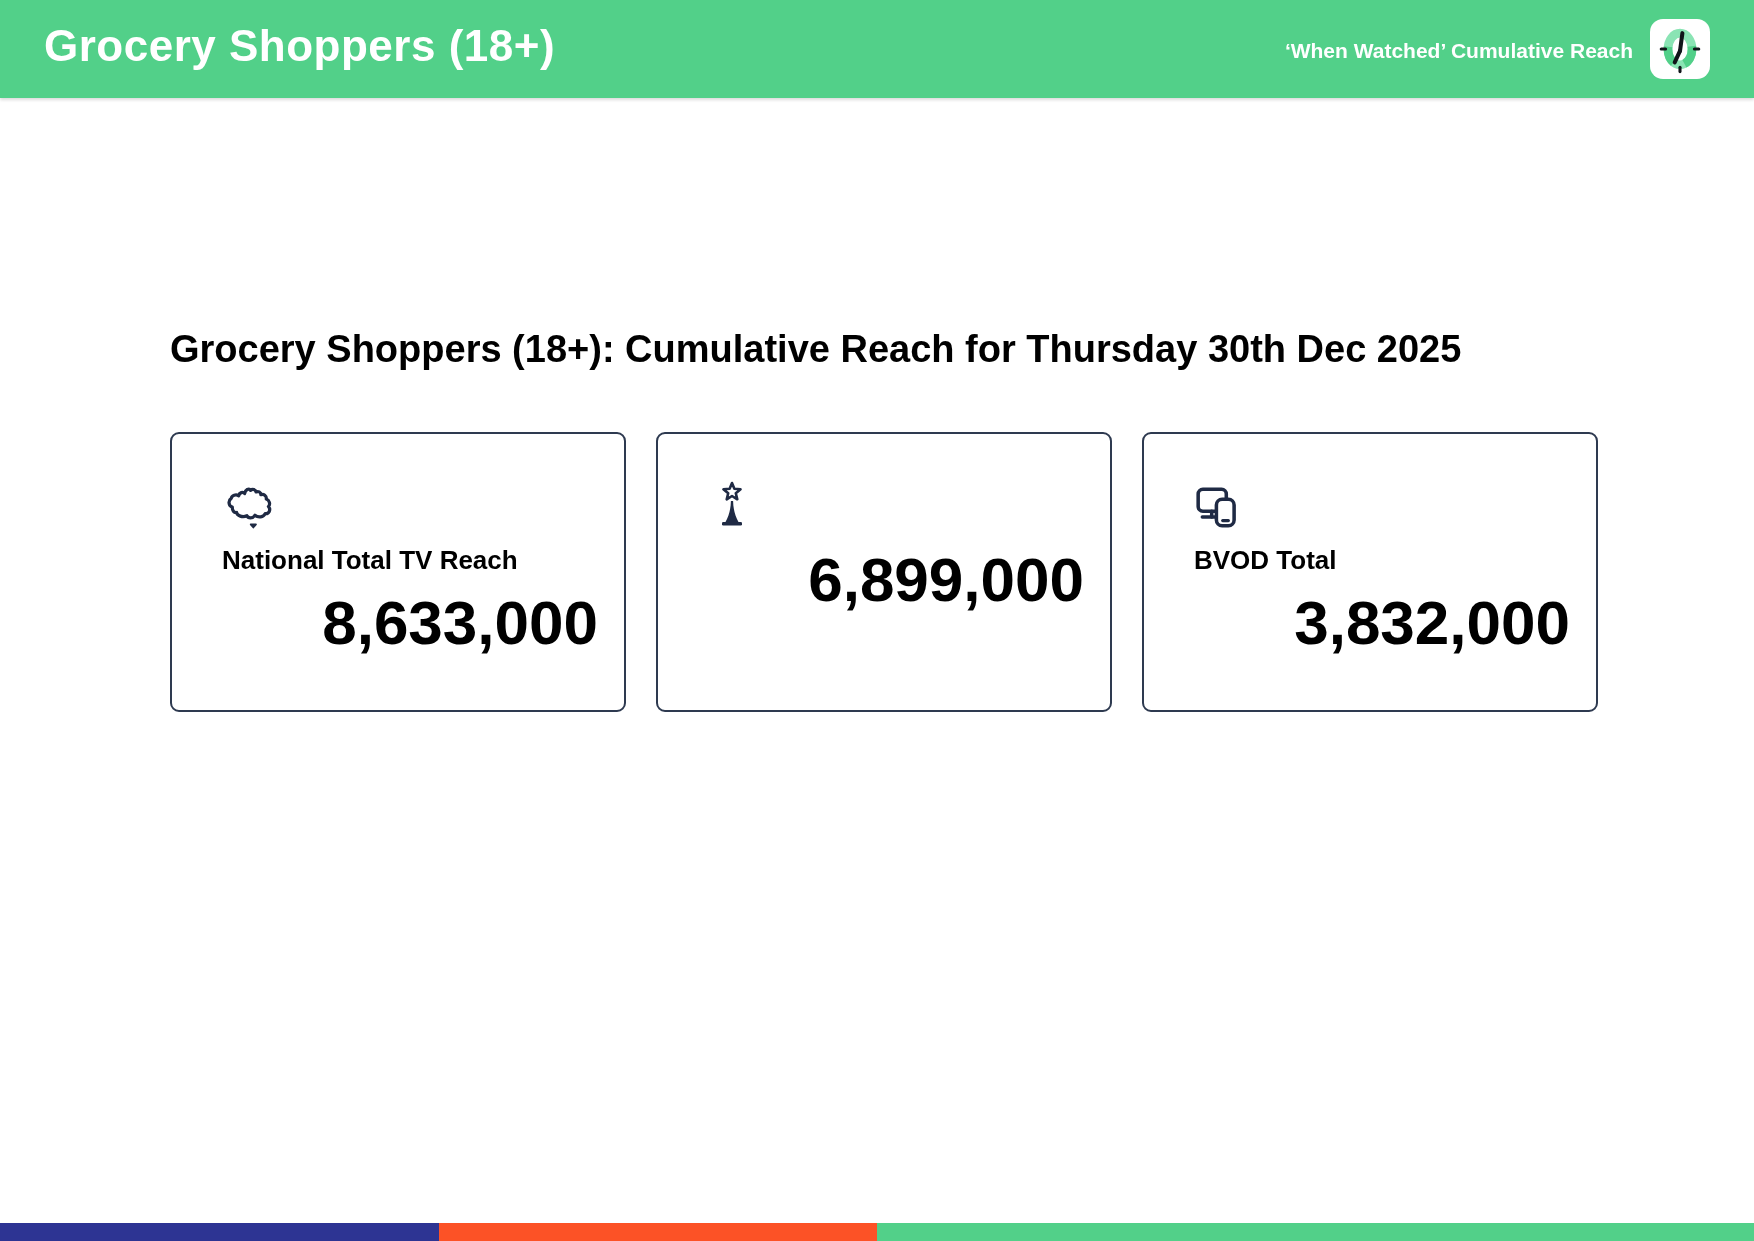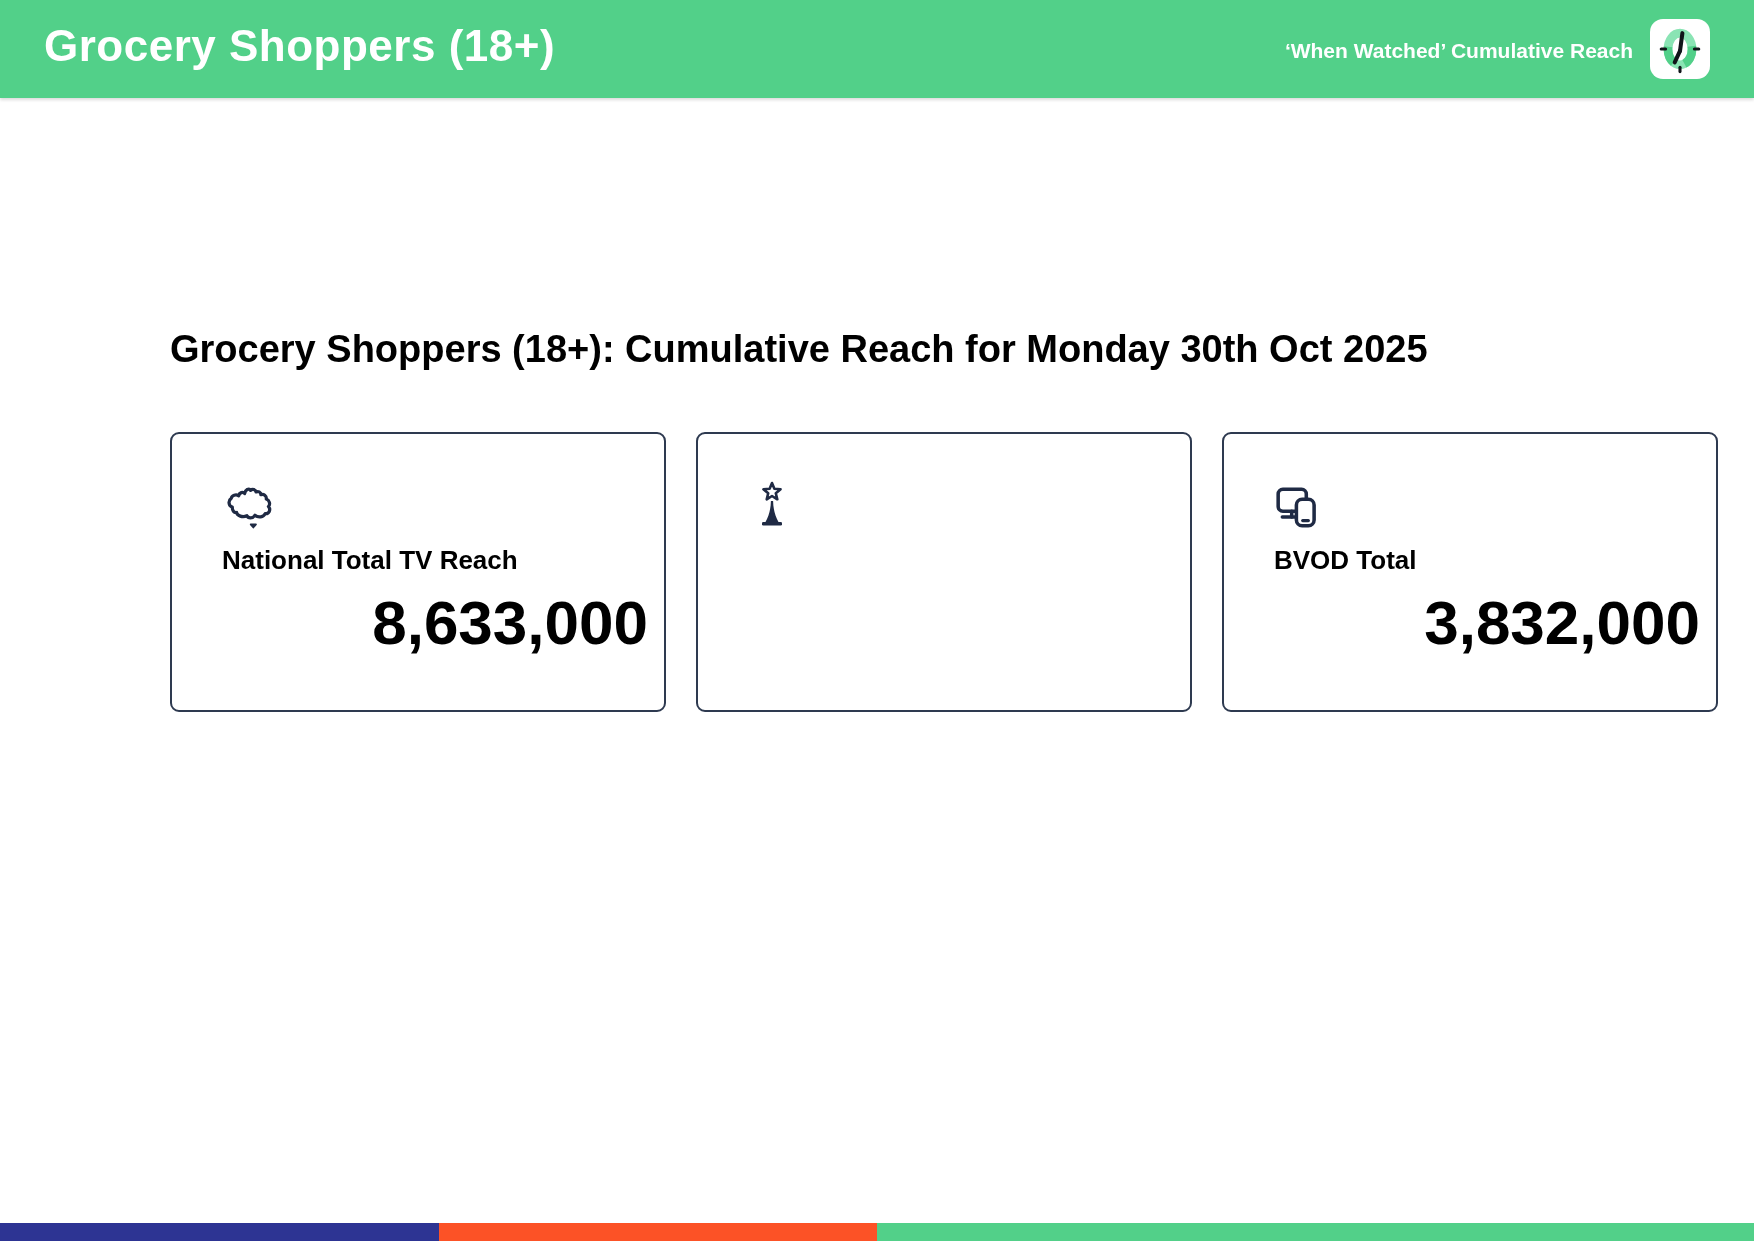--- a/index.html
+++ b/index.html
@@ -27,23 +27,23 @@
     width:60px;height:60px;background:#ffffff;border-radius:13px;
     display:flex;align-items:center;justify-content:center;flex:0 0 auto;
   }
   
   .page-heading{
     position:absolute;left:170px;top:330px;margin:0;
     font-size:38px;line-height:1;font-weight:bold;color:#000000;white-space:nowrap;
   }
   .cards-row{position:absolute;left:170px;top:432px;display:flex;gap:30px;}
   .stat-card{
-    width:496px;height:280px;box-sizing:border-box;background:#ffffff;
+    width:456px;height:280px;box-sizing:border-box;background:#ffffff;
     border:2px solid #2E3A50;border-radius:9px;
-    padding:46px 16px 0 50px;
+    padding:46px 26px 0 50px;
   }
   .card-icon{height:52px;margin-bottom:14px;color:#1F2A44;}
   .card-icon svg{display:block;}
   .card-label{font-size:26px;font-weight:bold;line-height:1.1;color:#000000;white-space:nowrap;}
   .card-value{font-size:62px;font-weight:bold;line-height:1;margin-top:17px;color:#000000;white-space:nowrap;text-align:right;}
   
   .footer-bar{position:absolute;left:0;bottom:0;width:1754px;height:18px;display:flex;}
   .footer-seg{height:100%;}
 </style>
 </head>
@@ -60,21 +60,21 @@
         <line x1="2.5" y1="26" x2="7" y2="26" stroke="#101419" stroke-width="3.2" stroke-linecap="round"></line>
         <line x1="37" y1="26" x2="41.5" y2="26" stroke="#101419" stroke-width="3.2" stroke-linecap="round"></line>
         <line x1="22" y1="45" x2="22" y2="49.5" stroke="#101419" stroke-width="3.2" stroke-linecap="round"></line>
         <path d="M22 28 L24.5 9.5" stroke="#101419" stroke-width="4.2" stroke-linecap="round"></path>
         <path d="M22 28 L16.5 40" stroke="#101419" stroke-width="4.2" stroke-linecap="round"></path>
       </svg>
     </div>
   </div>
 </header>
 
-<h1 class="page-heading">Grocery Shoppers (18+): Cumulative Reach for Monday 30th Oct 2025</h1>
+<h1 class="page-heading">Grocery Shoppers (18+): Cumulative Reach for Thursday 30th Dec 2025</h1>
 
 <div class="cards-row">
 
   <div class="stat-card">
     <div class="card-icon">
       <svg width="54" height="52" viewBox="0 0 50 47" fill="none" stroke="#1F2A44" stroke-width="3" stroke-linejoin="round" stroke-linecap="round">
         <path d="M9.5 24.5 C6 23.5 5.5 18.5 8.5 16.5 C9 13.5 13 12.5 15.5 14 C16 11 19.5 10 21 12 C21.5 8.5 25 6.5 26.5 9 C28 7.5 31 8 31.5 10.5 C33.5 9.5 36 10.5 36 13 C38.5 12 41.5 14 41 17 C44 18 45 22 43 24 C45.5 27 43.5 31 40 30.5 C38.5 34 33.5 34.5 30.5 32 C28.5 35.5 24 35 23 32.5 C19 34.5 14 32.5 13.5 29.5 C11 30 9.5 27.5 9.5 24.5 Z"></path>
         <path d="M26.5 40.5 L29 43.5 L31.5 40.5 Z" fill="#1F2A44" stroke-width="1.5"></path>
       </svg>
     </div>
@@ -83,20 +83,21 @@
   </div>
 
   <div class="stat-card">
     <div class="card-icon">
       <svg width="48" height="52" viewBox="0 0 48 50" fill="none">
         <path d="M24 2 L26.35 7.76 L32.56 8.22 L27.8 12.24 L29.29 18.28 L24 15 L18.71 18.28 L20.2 12.24 L15.44 8.22 L21.65 7.76 Z" stroke="#1F2A44" stroke-width="2.6" stroke-linejoin="round"></path>
         <path d="M22.9 20 L25.1 20 C25.1 28 27.5 36 30.5 41 L17.5 41 C20.5 36 22.9 28 22.9 20 Z" fill="#1F2A44"></path>
         <rect x="14" y="41" width="20" height="3.4" rx="1.2" fill="#1F2A44"></rect>
       </svg>
     </div>
+    <div class="card-value">6,899,000</div>
   </div>
 
   <div class="stat-card">
     <div class="card-icon">
       <svg width="50" height="52" viewBox="0 0 48 46" fill="none" stroke="#1F2A44" stroke-width="3.4" stroke-linecap="round" stroke-linejoin="round">
         <rect x="4" y="7" width="27" height="21" rx="4.5"></rect>
         <path d="M17 28 L17 33.5"></path>
         <path d="M8 33.5 L20.5 33.5"></path>
         <rect x="21.5" y="16.5" width="17" height="25.5" rx="5.5" fill="#ffffff"></rect>
         <path d="M27.5 37 L33 37" stroke-width="3"></path>

